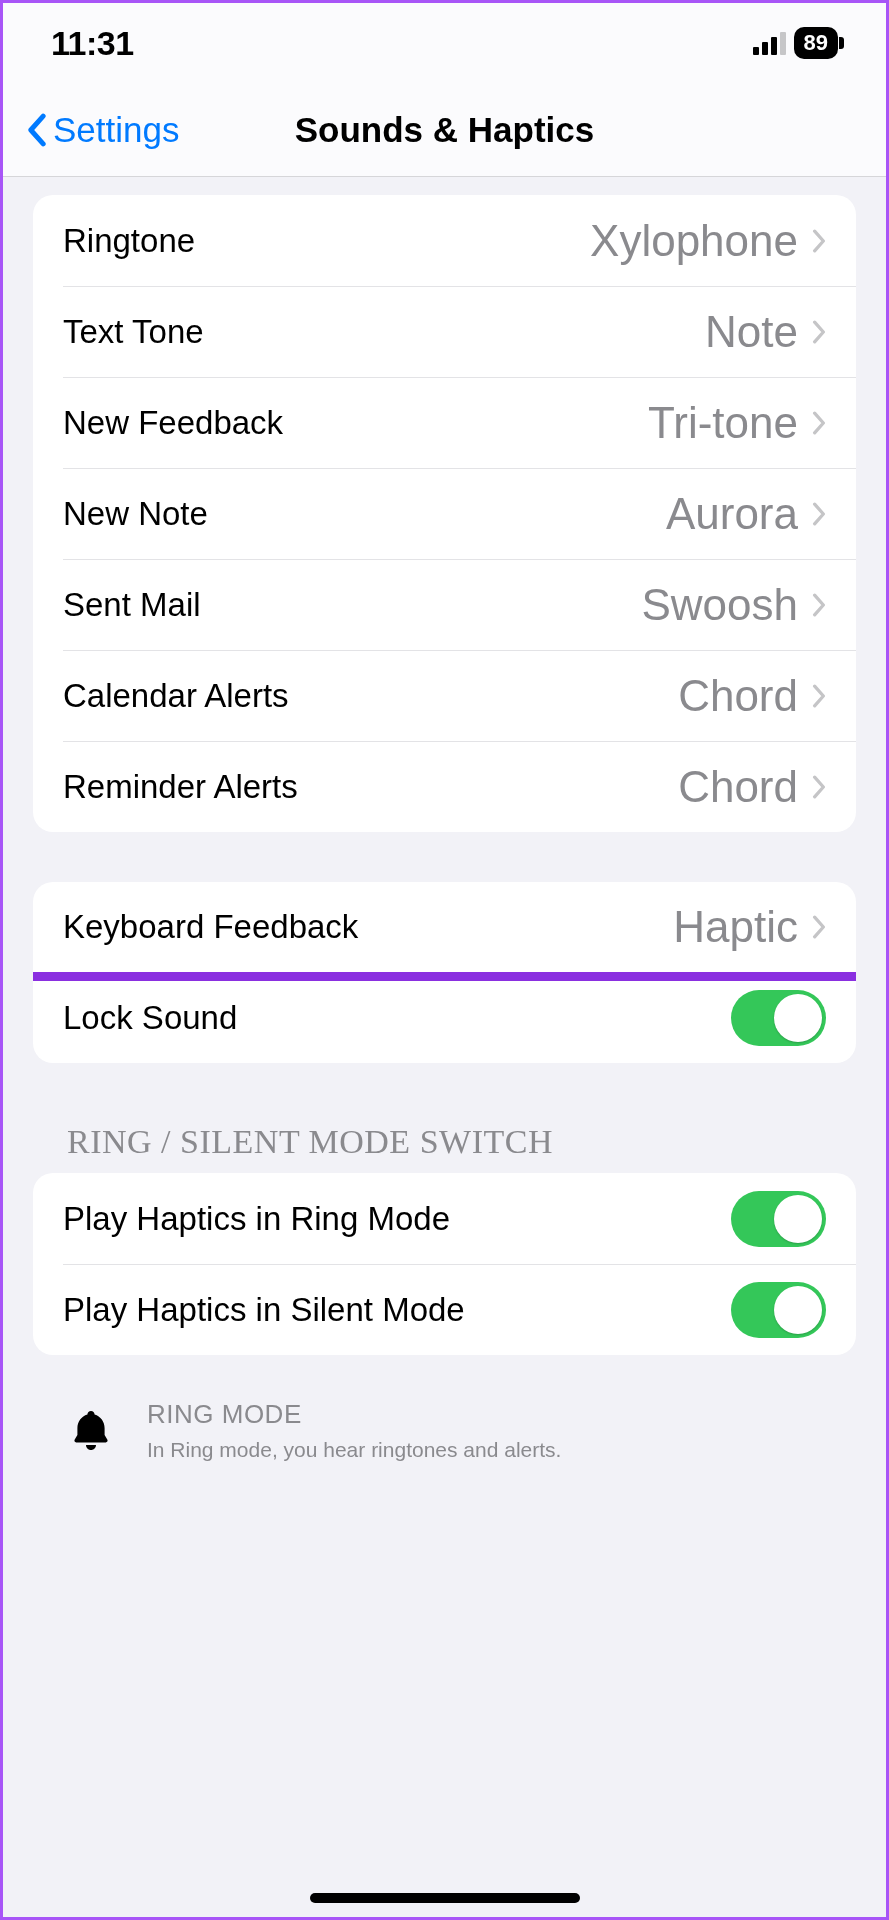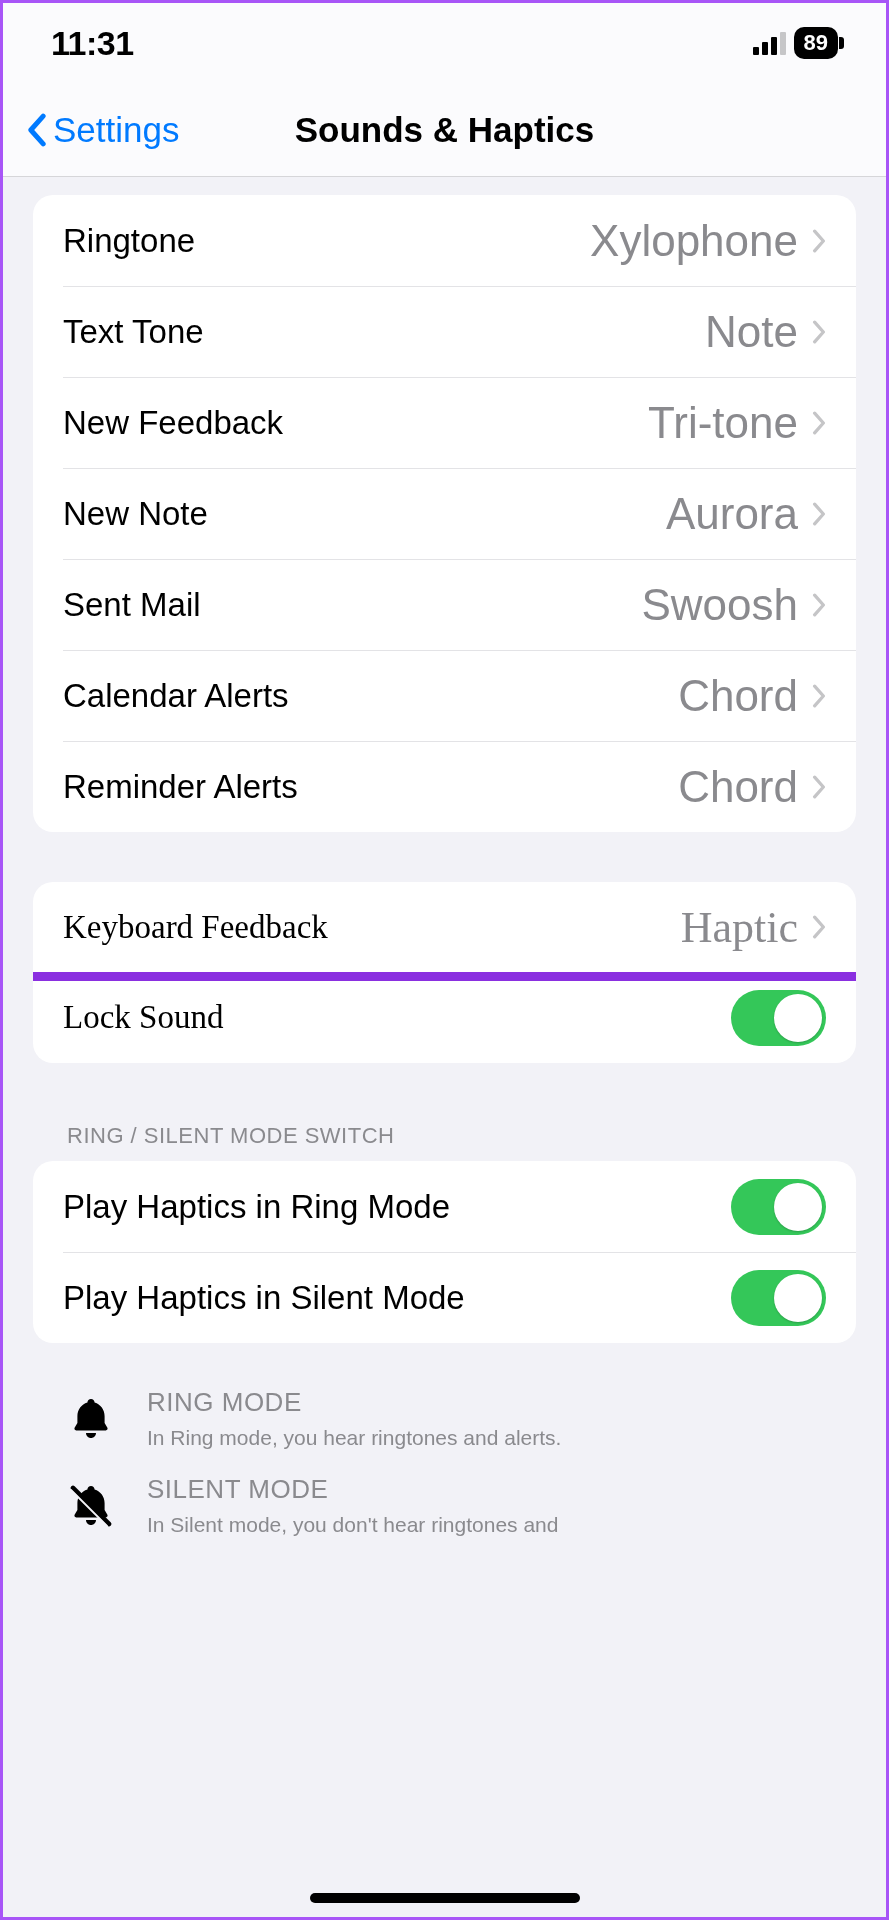--- a/index.html
+++ b/index.html
@@ -150,29 +150,29 @@
     border: 9px solid #8a2fe0;
     margin: -9px;
     border-radius: 6px;
   }
 
   .group-2 {
     background: #fff;
     border-radius: 20px;
     overflow: hidden;
     margin-bottom: 64px;
-    font-family: Liberation Serif, serif;
   }
 
   .section-header {
-    font-size: 22px;
+    font-size: 34px;
     color: #8a8a8e;
     letter-spacing: 0.5px;
     padding: 0 34px 12px 34px;
     text-transform: uppercase;
+    font-family: Liberation Serif, serif;
   }
 
   
   .toggle {
     width: 95px;
     height: 56px;
     background: #34c759;
     border-radius: 30px;
     position: relative;
     flex-shrink: 0;
@@ -353,30 +353,17 @@
       <div class="note-icon">
         <svg viewBox="0 0 24 24" width="48" height="48" fill="#000">
           <path d="M12 2 C11 2 10.2 2.8 10.2 3.8 C7.2 4.7 5.2 7.4 5.2 10.6 L5.2 14 L3.8 16.4 C3.5 17 3.9 17.7 4.6 17.7 L19.4 17.7 C20.1 17.7 20.5 17 20.2 16.4 L18.8 14 L18.8 10.6 C18.8 7.4 16.8 4.7 13.8 3.8 C13.8 2.8 13 2 12 2 Z M9.5 19 C9.5 20.4 10.6 21.5 12 21.5 C13.4 21.5 14.5 20.4 14.5 19 Z"></path>
         </svg>
       </div>
       <div class="note-text">
         <div class="note-title">RING MODE</div>
         <div class="note-desc">In Ring mode, you hear ringtones and alerts.</div>
       </div>
     </div>
-    <div class="note-row">
-      <div class="note-icon">
-        <svg viewBox="0 0 24 24" width="48" height="48" fill="#000">
-          <path d="M12 2 C11 2 10.2 2.8 10.2 3.8 C7.2 4.7 5.2 7.4 5.2 10.6 L5.2 14 L3.8 16.4 C3.5 17 3.9 17.7 4.6 17.7 L19.4 17.7 C20.1 17.7 20.5 17 20.2 16.4 L18.8 14 L18.8 10.6 C18.8 7.4 16.8 4.7 13.8 3.8 C13.8 2.8 13 2 12 2 Z M9.5 19 C9.5 20.4 10.6 21.5 12 21.5 C13.4 21.5 14.5 20.4 14.5 19 Z"></path>
-          <path d="M3 3 L21 21" stroke="#000" stroke-width="2.3" stroke-linecap="round"></path>
-          <path d="M3 3 L21 21" stroke="#f2f2f7" stroke-width="0.9" stroke-linecap="round" transform="translate(-1,1)"></path>
-        </svg>
-      </div>
-      <div class="note-text">
-        <div class="note-title">SILENT MODE</div>
-        <div class="note-desc">In Silent mode, you don't hear ringtones and</div>
-      </div>
-    </div>
   </div>
 
 </div>
 
 <div class="home-indicator"></div>
 
 </body></html>

